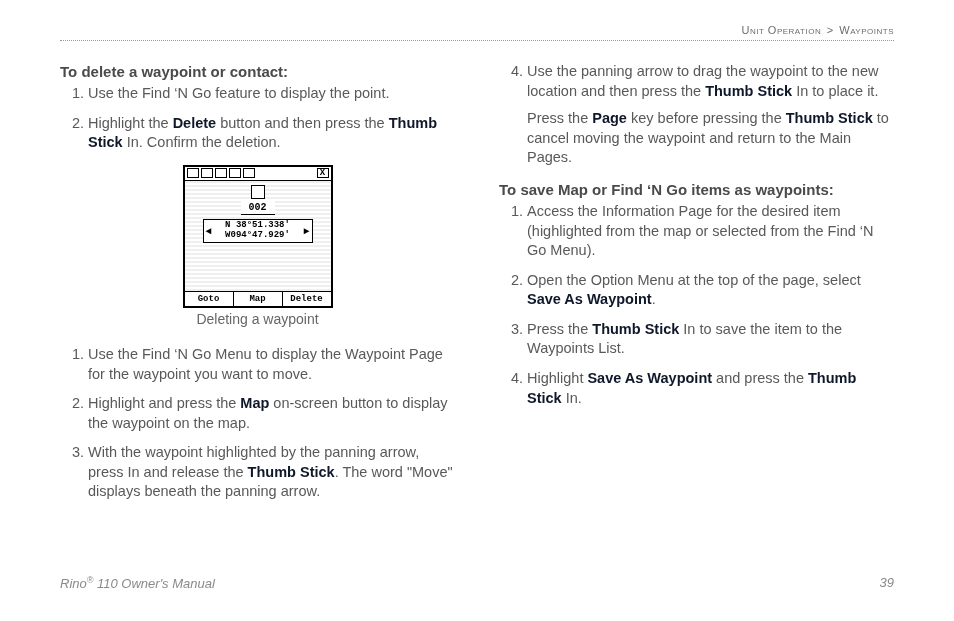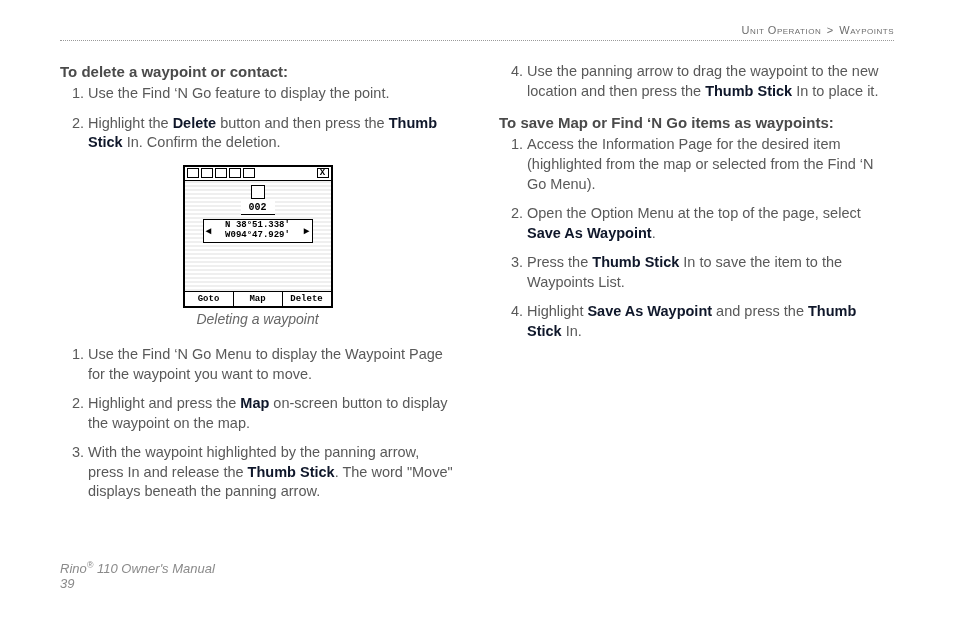--- a/index.html
+++ b/index.html
@@ -33,26 +33,26 @@
     gap: 44px;
     margin-top: 36px;
   }
   .col { flex: 1 1 0; font-size: 14.5px; line-height: 1.35; }
   .h { font-weight: bold; color: #4a4a4a; margin-bottom: 2px; font-size: 15px; }
   ol { list-style: decimal; padding-left: 28px; margin-bottom: 12px; }
   ol li { margin-bottom: 10px; }
   .para-after { margin-left: 28px; margin-top: -4px; margin-bottom: 12px; }
   .b { font-weight: bold; color: #0f172a; }
   .fig-wrap { text-align: center; margin: 8px 0 16px 0; }
-  .caption { font-style: italic; font-size: 14px; color: #666; margin-top: 2px; }
+  .caption { font-size: 14px; color: #666; margin-top: 2px; }
   .footer {
     position: absolute;
     left: 60px; right: 60px; bottom: 30px;
     display: flex; justify-content: space-between;
-    font-style: italic; font-size: 13px; color: #8a8a8a; flex-direction: column;
+    font-style: italic; font-size: 13px; color: #8a8a8a;
   }
   .footer .sup { font-size: 9px; vertical-align: super; font-style: italic; }
 
   
   .device {
     display: inline-block;
     width: 150px;
     border: 2px solid #000;
     background: #fff;
     text-align: left;
@@ -178,20 +178,23 @@
       </li>
     </ol>
   </div>
 
   <div class="col">
     <ol start="4" class="continue-list">
       <li>
         <span>Use the panning arrow to drag the waypoint to the new location and then press the </span><span class="b">Thumb Stick</span><span> In to place it.</span>
       </li>
     </ol>
+    <p class="para-after">
+      <span>Press the </span><span class="b">Page</span><span> key before pressing the </span><span class="b">Thumb Stick</span><span> to cancel moving the waypoint and return to the Main Pages.</span>
+    </p>
 
     <div class="h">To save Map or Find ‘N Go items as waypoints:</div>
     <ol>
       <li><span>Access the Information Page for the desired item (highlighted from the map or selected from the Find ‘N Go Menu).</span></li>
       <li>
         <span>Open the Option Menu at the top of the page, select </span><span class="b">Save As Waypoint</span><span>.</span>
       </li>
       <li>
         <span>Press the </span><span class="b">Thumb Stick</span><span> In to save the item to the Waypoints List.</span>
       </li>

